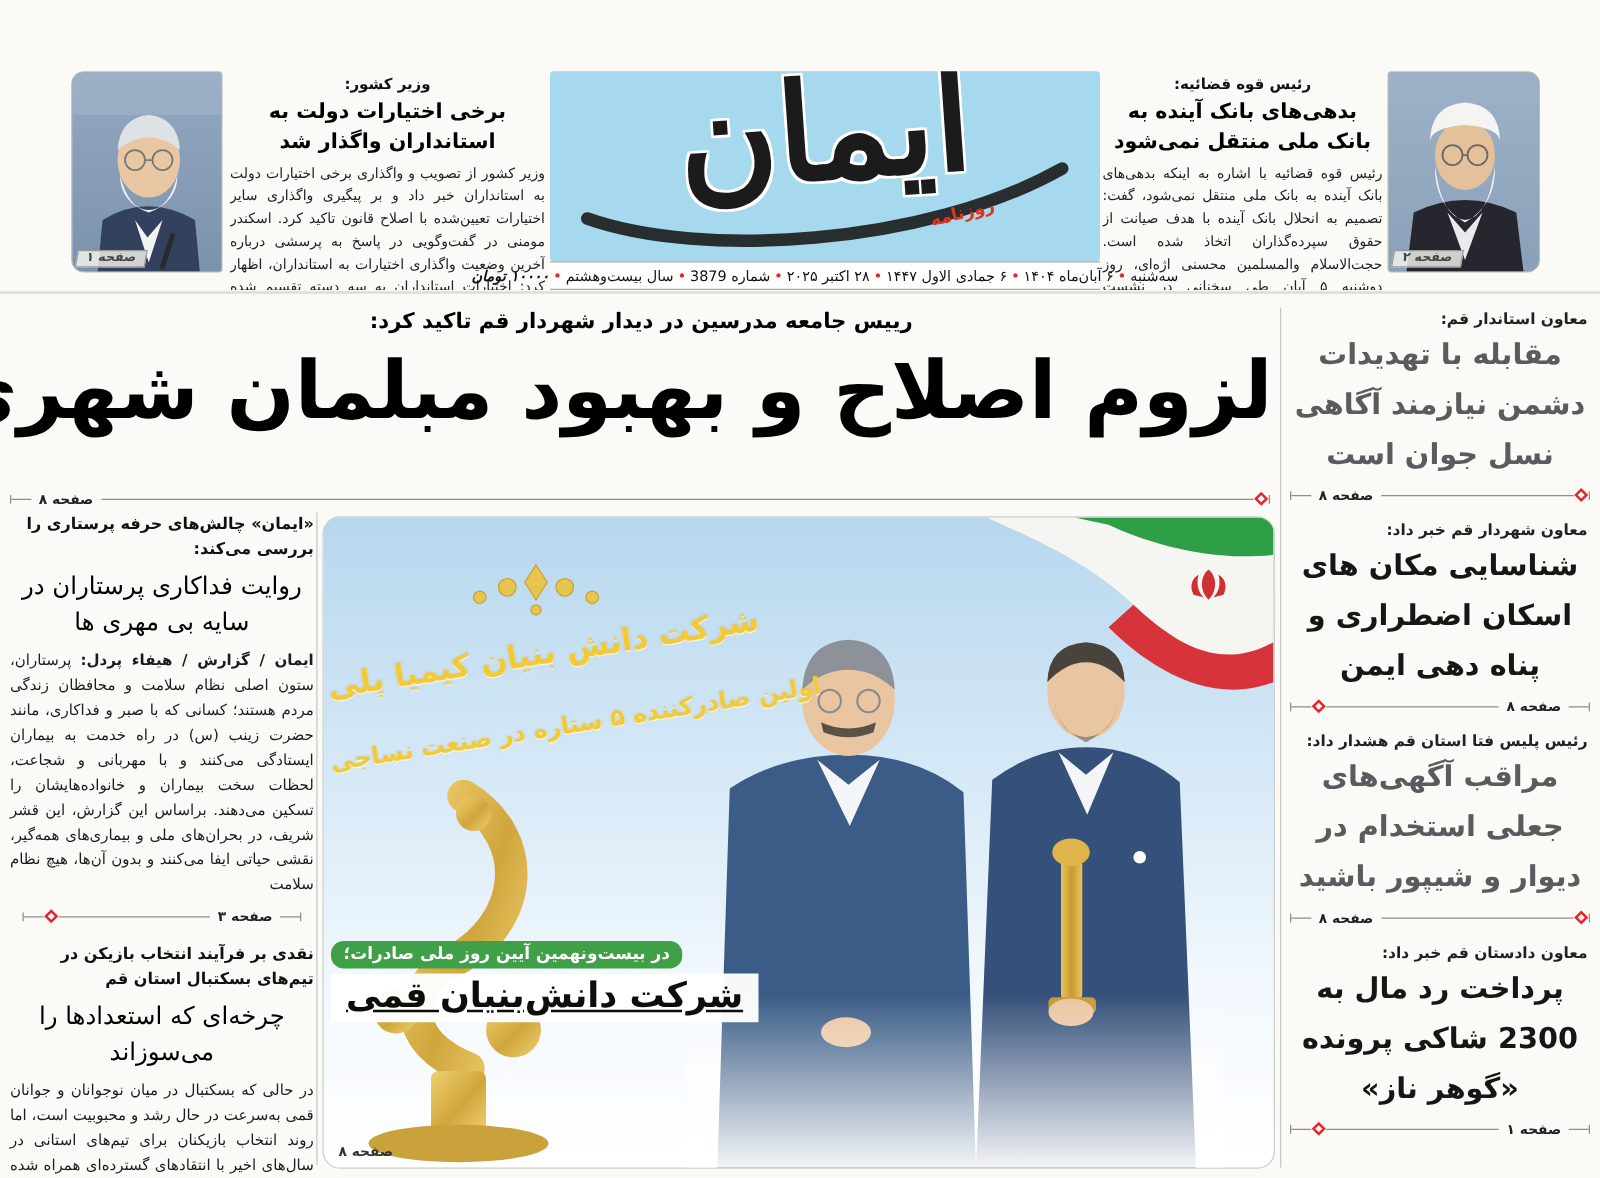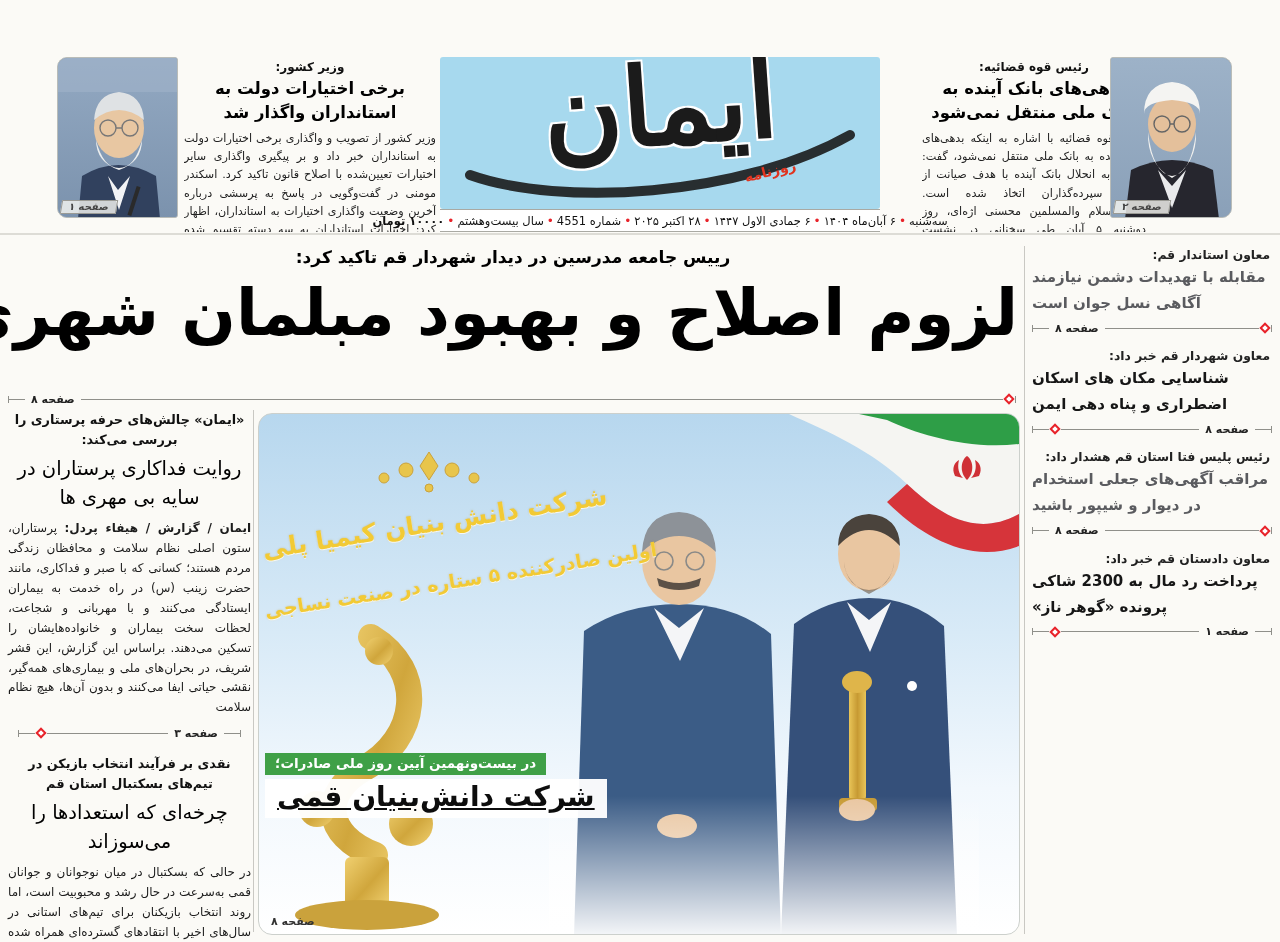--- a/index.html
+++ b/index.html
@@ -29,21 +29,21 @@
     font-size: 10px; font-weight: bold; color: #444;
     padding: 0 7px 1px; transform: skewX(-10deg);
     white-space: nowrap;
   }
 
   .mini-art { text-align: center; }
   .mini-art .kicker { font-size: 12px; font-weight: bold; color:#111; }
   .mini-art .title  { font-size: 16.5px; font-weight: bold; line-height: 1.45; color:#000; margin: 3px 0 5px; }
   .mini-art .body   { font-size: 11.2px; line-height: 1.63; text-align: justify; color:#222; }
   .art-topleft  { left: 184px; top: 60px; width: 252px; height: 172px; overflow: hidden; }
-  .art-topright { left: 922px; top: 60px; width: 224px; height: 172px; overflow: hidden; }
+  .art-topright { left: 882px; top: 60px; width: 224px; height: 172px; overflow: hidden; }
 
   .masthead {
     left: 440px; top: 57px; width: 440px; height: 152px;
     background: #a7d9ee; border-radius: 3px;
     overflow: hidden;
   }
   .masthead .logo {
     position: absolute; left: 0; right: 0; top: -14px;
     text-align: center;
     font-family: "DejaVu Serif", "Liberation Serif", serif;
@@ -58,21 +58,21 @@
     transform: rotate(-14deg);
   }
   .dateline {
     left: 440px; top: 209px; width: 440px; height: 23px;
     background: #fff;
     border-top: 1px solid #a9a9a3; border-bottom: 1px solid #a9a9a3;
     display: flex; align-items: center; justify-content: center;
     font-size: 11.5px; color: #111; white-space: nowrap;
   }
   .dl-item:not(:last-child)::after { content: "•"; color: #e8232a; margin: 0 3px; font-size: 12px; }
-  .dl-item.bold { font-weight: bold; }
+  .dl-item.bold { font-weight: bold; font-style: italic; }
 
   .top-sep { left: 0; top: 233px; width: 1280px; height: 2px; background: #dddcd6; }
 
   
   .lead-kicker {
     left: 8px; top: 247px; width: 1010px;
     text-align: center; font-size: 17px; font-weight: bold; color: #000000;
   }
   .lead-headline {
     left: 8px; top: 276px; width: 1010px;
@@ -94,31 +94,31 @@
   }
   .lead-rule { left: 8px; top: 392px; width: 1008px; }
 
   
   .vline { width: 1px; background: #c9c8c3; }
   .vline-right { left: 1024px; top: 246px; height: 688px; }
   .vline-left  { left: 253px;  top: 410px; height: 522px; }
 
   
   .left-col { left: 8px; top: 410px; width: 243px; }
-  .lc-art .kicker { font-size: 12.8px; font-weight: bold; text-align: center; line-height: 1.55; color:#111; }
+  .lc-art .kicker { font-size: 12.8px; font-weight: bold; text-align: right; line-height: 1.55; color:#111; }
   .lc-art .title  { font-size: 19.5px; font-weight: normal; text-align: center; line-height: 1.5; color:#000; margin: 4px 0 7px; }
   .lc-art .body   { font-size: 12px; line-height: 1.66; text-align: justify; color:#1c1c1c; }
   .lc-art .body b { font-weight: bold; }
   .lc-art .pagerule { margin: 8px 10px 0; }
   .lc-art + .lc-art { margin-top: 14px; }
 
   
   .right-col { left: 1032px; top: 244px; width: 240px; }
   .rc-item .kicker { font-size: 12.3px; font-weight: bold; text-align: right; color: #222; margin: 14px 2px 2px; }
-  .rc-item .title  { font-size: 15px; font-weight: bold; text-align: left; line-height: 1.74; color: #161616; }
+  .rc-item .title  { font-size: 23px; font-weight: bold; text-align: center; line-height: 1.74; color: #161616; }
   .rc-item .title.gray { color: #5a5b5f; }
   .rc-item .pagerule { margin-top: 5px; }
 
   
   .photo-main {
     left: 258px; top: 413px; width: 762px; height: 522px;
     border: 1px solid #ccd0cc; border-radius: 14px; overflow: hidden;
     background: linear-gradient(180deg, #b7d7ee 0%, #d8eaf7 42%, #f2f8fd 72%, #ffffff 100%);
   }
   .gold-line {
@@ -126,21 +126,21 @@
     color: #f2ca35;
     text-shadow: 0 1px 1px rgba(255,255,255,.9), 0 0 2px rgba(190,150,30,.55);
     transform: rotate(-9deg); white-space: nowrap;
   }
   .gold1 { left: 30px;  top: 92px;  width: 320px; font-size: 25px; }
   .gold2 { left: -10px; top: 156px; width: 410px; font-size: 19px; }
   .green-badge {
     position: absolute; left: 6px; top: 339px;
     background: #3fa047; color: #fff;
     font-size: 13.5px; font-weight: bold;
-    padding: 2px 10px 4px; white-space: nowrap;
+    padding: 2px 10px 4px; white-space: nowrap; border-radius: 10px;
   }
   .photo-headline {
     position: absolute; left: 6px;
     background: rgba(255,255,255,.96);
     color: #0d0d0d; font-weight: bold; font-size: 28px;
     padding: 1px 12px 5px; white-space: nowrap;
   }
   .ph1 { top: 365px; text-decoration: underline; }
   .ph2 { top: 410px; }
   .photo-page { position: absolute; left: 12px; bottom: 6px; font-size: 11px; font-weight: bold; color: #333; }
@@ -184,21 +184,21 @@
   </svg>
   <div class="logo">ایمان</div>
   <div class="logo-label">روزنامه</div>
 </div>
 
 <div class="abs dateline">
   <span class="dl-item">سه‌شنبه</span>
   <span class="dl-item">۶ آبان‌ماه ۱۴۰۴</span>
   <span class="dl-item">۶ جمادی الاول ۱۴۴۷</span>
   <span class="dl-item">۲۸ اکتبر ۲۰۲۵</span>
-  <span class="dl-item">شماره 4551</span>
+  <span class="dl-item">شماره 3879</span>
   <span class="dl-item">سال بیست‌وهشتم</span>
   <span class="dl-item bold">۱۰۰۰۰ تومان</span>
 </div>
 
 <div class="abs mini-art art-topright">
   <div class="kicker">رئیس قوه قضائیه:</div>
   <div class="title">بدهی‌های بانک آینده به بانک ملی منتقل نمی‌شود</div>
   <div class="body">رئیس قوه قضائیه با اشاره به اینکه بدهی‌های بانک آینده به بانک ملی منتقل نمی‌شود، گفت: تصمیم به انحلال بانک آینده با هدف صیانت از حقوق سپرده‌گذاران اتخاذ شده است. حجت‌الاسلام والمسلمین محسنی اژه‌ای، روز دوشنبه ۵ آبان طی سخنانی در نشست شورای‌عالی قوه قضائیه به موضوع انحلال بانک آینده اشاره کرد و گفت: مسئله ناترازی بالای بانک آینده سالهاست که مطرح است. البته برخی بانک‌های دیگری</div>
 </div>
 

